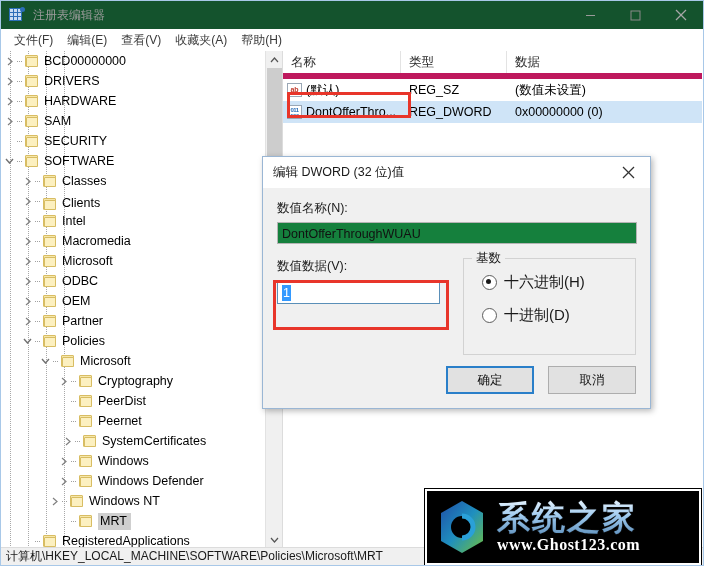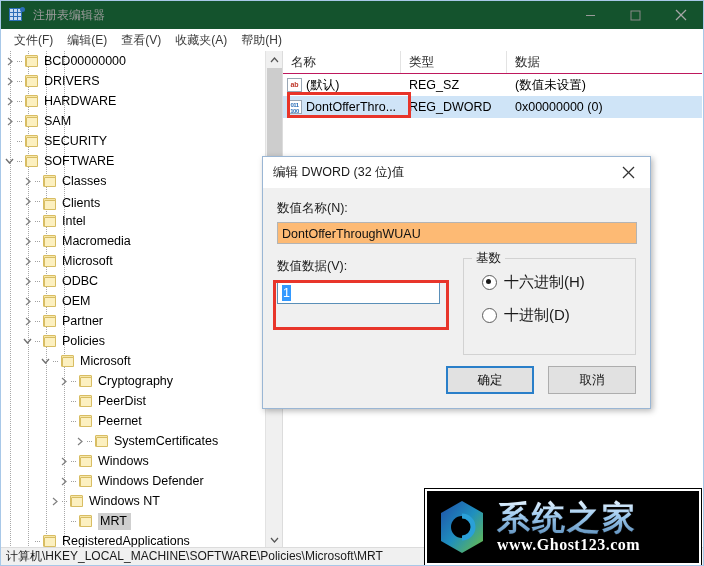--- a/index.html
+++ b/index.html
@@ -229,21 +229,21 @@
     position: relative;
     width: 419px;
     height: 497px;
     background: #ffffff;
     overflow: hidden;
   }
   .list-header {
     display: flex;
     height: 22px;
     background: #ffffff;
-    border-bottom: 1px solid #be185d;
+    border-bottom: 6px solid #be185d;
   }
   .lh-cell {
     font-size: 12.5px;
     color: #2b2b2b;
     padding: 3px 0 0 8px;
     border-right: 1px solid #e3e3e3;
     box-sizing: border-box;
     white-space: nowrap;
   }
   .lh-cell.c1 { width: 118px; }
@@ -341,21 +341,21 @@
   }
   .field-label {
     font-size: 12.5px;
     color: #1a1a1a;
     margin-bottom: 5px;
     white-space: nowrap;
   }
   .text-input {
     width: 360px;
     height: 22px;
-    background: #fdba74;
+    background: #15803d;
     border: 1px solid #b4b4b4;
     box-sizing: border-box;
     font-size: 12.5px;
     color: #111;
     padding: 2px 4px;
     line-height: 18px;
     white-space: nowrap;
     overflow: hidden;
   }
   .row2 {
@@ -786,21 +786,21 @@
           </div>
           <div class="tree-row" style="padding-left: 55px;">
             <span class="twisty"></span>
             <span class="dotlink"></span>
             <span class="folder">
               <span class="back"></span>
               <span class="front"></span>
             </span>
             <span class="node-label">Peernet</span>
           </div>
-          <div class="tree-row" style="padding-left: 59px; margin-left: 12px;">
+          <div class="tree-row" style="padding-left: 59px;">
             <span class="twisty">
               <svg width="6" height="9" viewBox="0 0 6 9">
                 <polyline points="1,1 5,4.5 1,8" fill="none" stroke="#808080" stroke-width="1.2"></polyline>
               </svg>
             </span>
             <span class="dotlink"></span>
             <span class="folder">
               <span class="back"></span>
               <span class="front"></span>
             </span>

